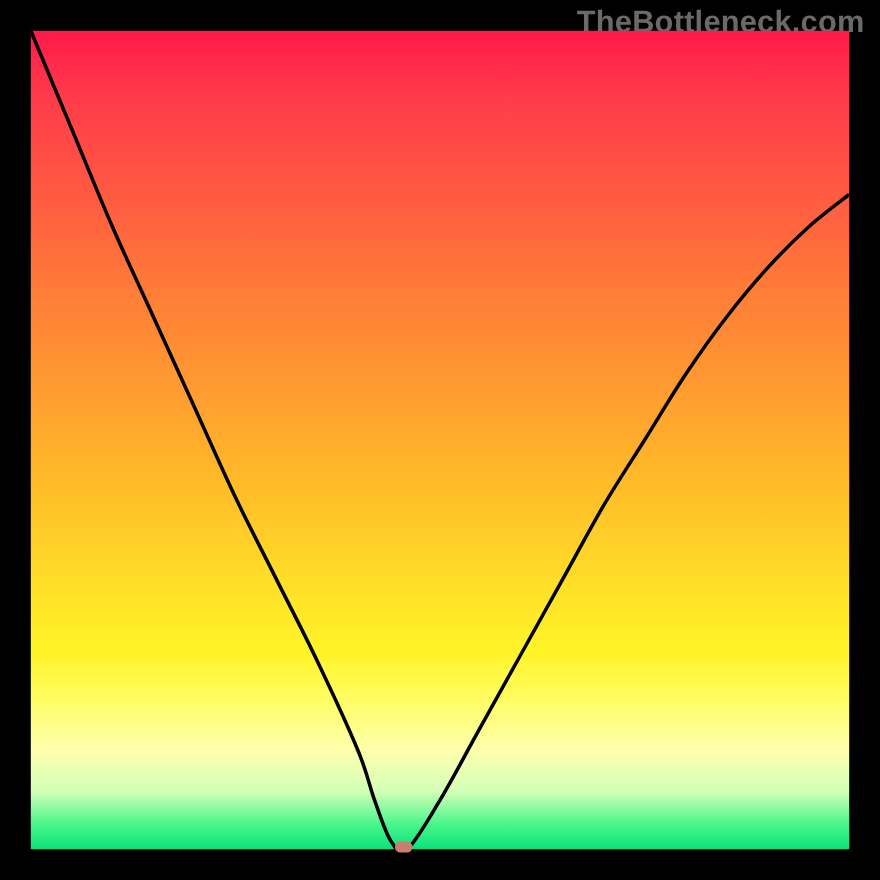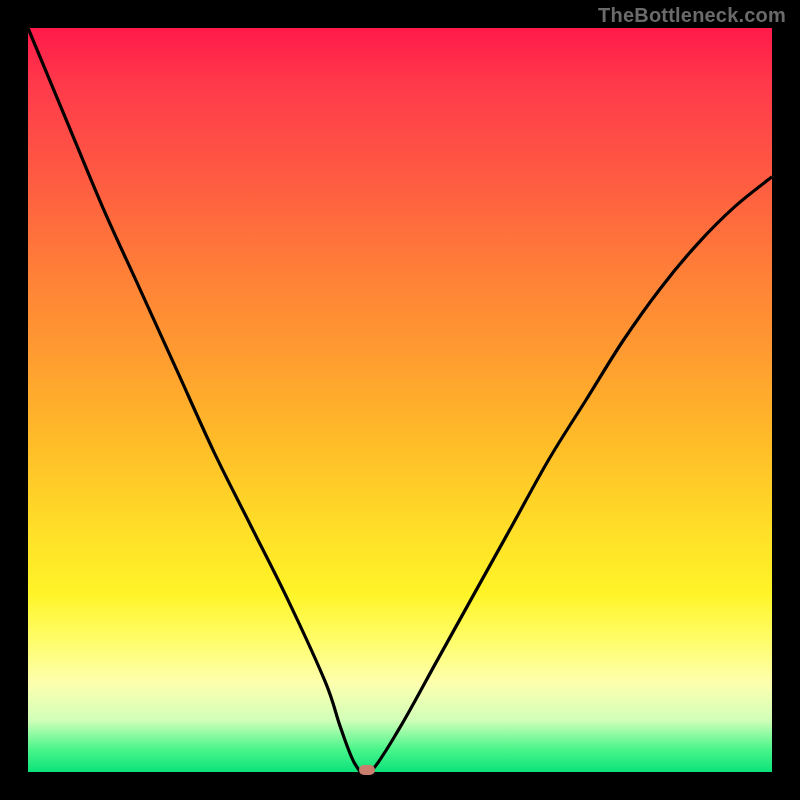--- a/index.html
+++ b/index.html
@@ -39,21 +39,21 @@
       #d2ffb8 93%,
       #48f58a 97%,
       #0ce27a 100%
     );
   }
   .watermark {
     position: absolute;
     top: 4px;
     right: 14px;
     font-family: Arial, Helvetica, sans-serif;
-    font-size: 20px;
+    font-size: 28px;
     font-weight: 600;
     color: #6a6a6a;
     letter-spacing: 0.2px;
     margin-left: 36px;
   }
   svg.curve {
     position: absolute;
     left: 0;
     top: 0;
     width: 744px;

